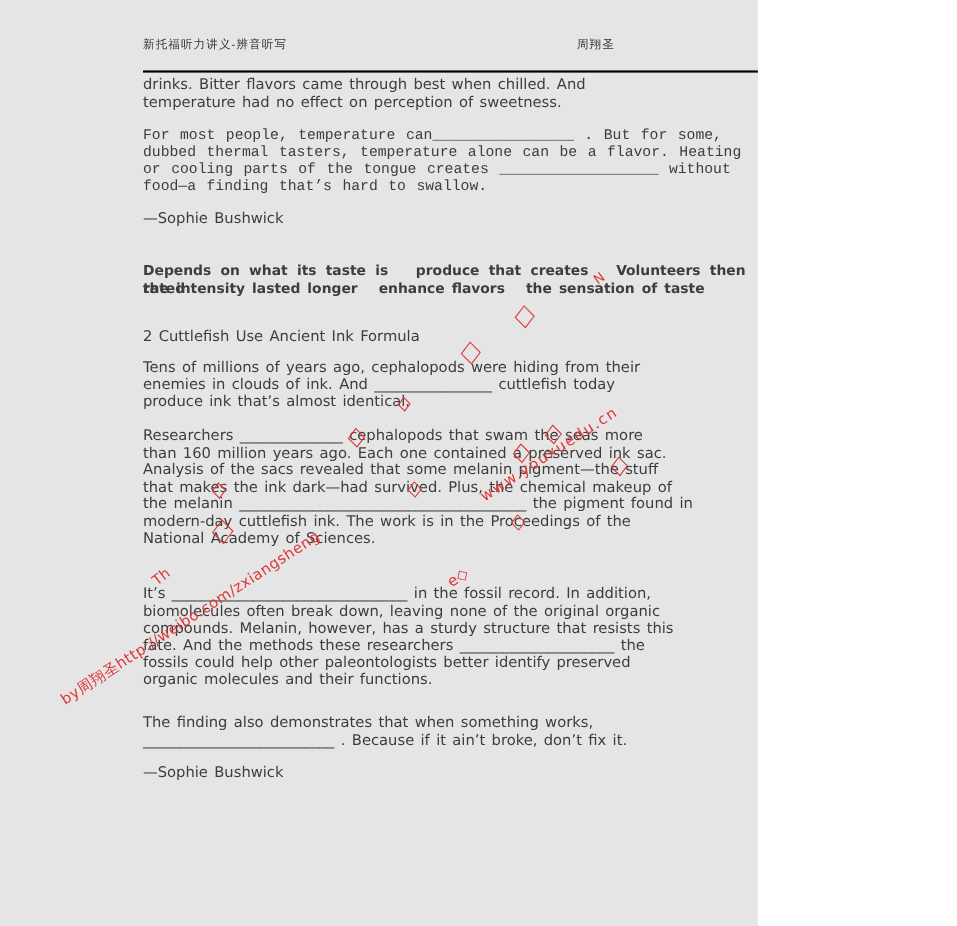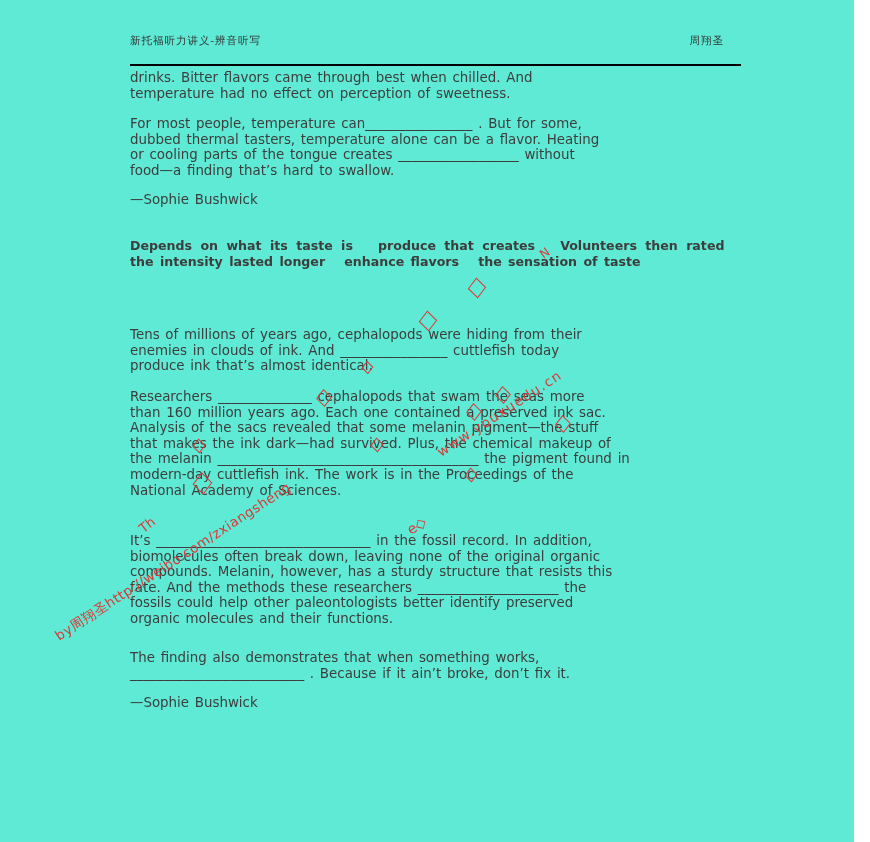--- a/index.html
+++ b/index.html
@@ -1,19 +1,19 @@
 <!DOCTYPE html>
 <html><head>
 <meta charset="utf-8">
 <style>
   html,body{margin:0;padding:0;background:#ffffff;}
   .page{
     position:relative;
-    width:854px;height:842px;
-    background:#5eead4;
+    width:689px;height:842px;
+    background:#e5e5e5;
     font-family:"DejaVu Sans","Liberation Sans",sans-serif;
     color:#3d3d3d;
     overflow:hidden;
   }
   
   .hdr-left{
     position:absolute;left:130px;top:34px;
     font-family:"Liberation Serif","DejaVu Serif",serif;
     font-size:10.5px;color:#333;letter-spacing:1px;
   }
@@ -32,21 +32,21 @@
     position:absolute;left:130px;top:64px;width:611px;height:0;
     border-top:2px solid #000;
   }
   
   .para{
     position:absolute;left:130px;margin:0;
     font-size:13.4px;line-height:15.6px;
     white-space:pre-wrap;word-spacing:1.5px;color:#3d3d3d;
   }
   .p-a1p1{top:70px;}
-  .p-a1p2{top:116px;}
+  .p-a1p2{top:116px;font-family:Liberation Mono, monospace;}
   .p-byline1{top:192px;}
   .p-wb{font-size:12.6px;line-height:16px;font-weight:bold;}
   .p-wb1{top:238px;word-spacing:4px;}
   .p-wb2{top:254px;word-spacing:2px;}
   .p-title2{top:299px;}
   .p-a2p1{top:327px;}
   .p-a2p2{top:389px;}
   .p-a2p3{top:533px;}
   .p-a2p4{top:650px;}
   .p-byline2{top:695px;}
@@ -79,20 +79,21 @@
   <p class="para p-a1p1">drinks. Bitter flavors came through best when chilled. And
 temperature had no effect on perception of sweetness.</p>
   <p class="para p-a1p2">For most people, temperature can________________ . But for some,
 dubbed thermal tasters, temperature alone can be a flavor. Heating
 or cooling parts of the tongue creates __________________ without
 food—a finding that’s hard to swallow.</p>
   <p class="para p-byline1">—Sophie Bushwick</p>
   <p class="para p-wb p-wb1">Depends on what its taste is   produce that creates   Volunteers then rated</p>
   <p class="para p-wb p-wb2">the intensity lasted longer   enhance flavors   the sensation of taste</p>
 
+  <p class="para p-title2">2 Cuttlefish Use Ancient Ink Formula</p>
   <p class="para p-a2p1">Tens of millions of years ago, cephalopods were hiding from their
 enemies in clouds of ink. And ________________ cuttlefish today
 produce ink that’s almost identical.</p>
   <p class="para p-a2p2">Researchers ______________ cephalopods that swam the seas more
 than 160 million years ago. Each one contained a preserved ink sac.
 Analysis of the sacs revealed that some melanin pigment—the stuff
 that makes the ink dark—had survived. Plus, the chemical makeup of
 the melanin _______________________________________ the pigment found in
 modern-day cuttlefish ink. The work is in the Proceedings of the
 National Academy of Sciences.</p>

